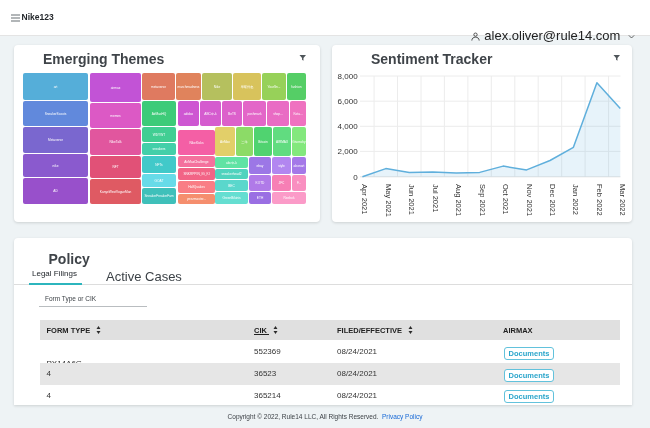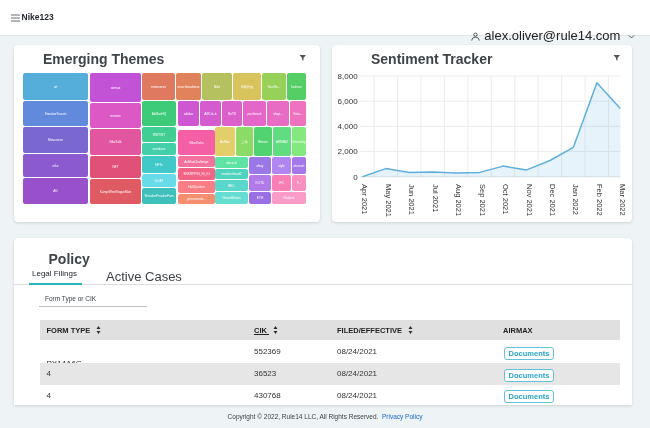--- a/index.html
+++ b/index.html
@@ -188,20 +188,20 @@
   <div class="td" style="left:323px; top:109px;">08/24/2021</div>
   <div class="docbtn" style="left:490px; top:109px;">Documents</div>
 
   <div style="position:absolute; left:26px; top:125px; width:580px; height:21.5px; background:#e6e6e6;"></div>
   <div class="td" style="left:32.5px; top:131px;">4</div>
   <div class="td" style="left:240px; top:131px;">36523</div>
   <div class="td" style="left:323px; top:131px;">08/24/2021</div>
   <div class="docbtn" style="left:490px; top:131px;">Documents</div>
 
   <div class="td" style="left:32.5px; top:152.5px;">4</div>
-  <div class="td" style="left:240px; top:152.5px;">430768</div>
+  <div class="td" style="left:240px; top:152.5px;">365214</div>
   <div class="td" style="left:323px; top:152.5px;">08/24/2021</div>
   <div class="docbtn" style="left:490px; top:152px;">Documents</div>
 </div>
 
 <div style="position:absolute; left:0; top:413px; width:650px; text-align:center; font-size:6.5px; color:#3a3f44;">Copyright © 2022, Rule14 LLC, All Rights Reserved.&nbsp; <span style="color:#1668d6;">Privacy Policy</span></div>
 
 </div>
 
 </body></html>

